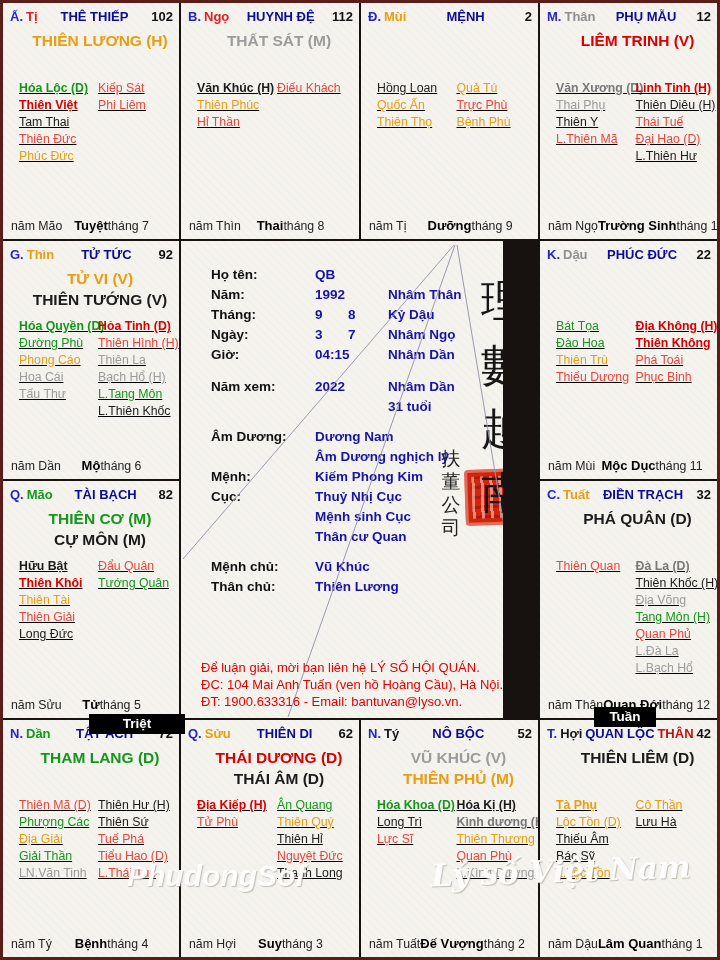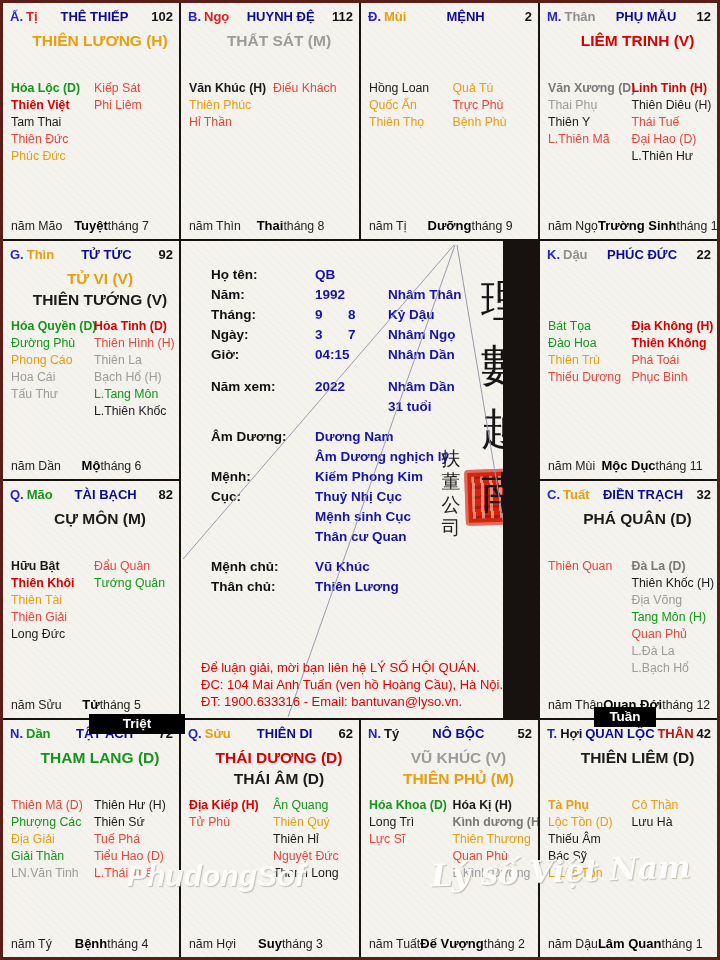--- a/index.html
+++ b/index.html
@@ -21,21 +21,21 @@
   .p11{left:537px;top:717px;width:177px;height:237px}
   .pcenter{left:178px;top:238px;width:322px;height:477px}
 
   
   .ph{position:absolute;top:6px;left:7px;right:6px;display:flex;align-items:baseline;font-weight:bold;font-size:13px;white-space:nowrap;}
   .pstem{color:#2424c8;margin-right:3px;}
   .pname{flex:1;text-align:center;color:#0b0b96;}
   .pextra{color:#c01212;margin-right:3px;}
   .pnum{color:#111;}
   .mains{position:absolute;top:27px;left:0;right:0;text-align:center;font-weight:bold;font-size:15.5px;line-height:21px;white-space:nowrap;padding-left:18px;}
-  .cols{position:absolute;top:77px;left:8px;right:2px;display:flex;font-size:12.3px;line-height:17px;}
+  .cols{position:absolute;top:77px;left:16px;right:2px;display:flex;font-size:12.3px;line-height:17px;text-decoration:underline;}
   .col{width:50%;}
   .col div{white-space:nowrap;}
   .pf{position:absolute;bottom:6px;left:8px;right:8px;display:flex;align-items:baseline;font-size:12.3px;color:#222;white-space:nowrap;}
   .fyear{flex:1;text-align:left;}
   .fstage{flex:none;text-align:center;font-weight:bold;font-size:13px;color:#000;}
   .fmonth{flex:1;text-align:left;}
 
   
   .st-red{color:#e8463c}.st-dred{color:#d80000}.st-green{color:#14961c}.st-orange{color:#e99d10}
   .st-gray{color:#9b9b9b}.st-dgray{color:#787878}.st-black{color:#1b1b1b}
@@ -244,20 +244,21 @@
       </div>
     </div>
   <div class="cell p6">
       <div class="ph">
         <span class="pstem">Q.</span>
         <span class="br-green">Mão</span>
         <span class="pname">TÀI BẠCH</span>
         <span class="pnum">82</span>
       </div>
       <div class="mains">
+        <div class="st-green">THIÊN CƠ (M)</div>
         <div class="st-black">CỰ MÔN (M)</div>
       </div>
       <div class="cols">
         <div class="col">
           <div class="st-black sb">Hữu Bật</div>
           <div class="st-dred sb">Thiên Khôi</div>
           <div class="st-orange">Thiên Tài</div>
           <div class="st-red">Thiên Giải</div>
           <div class="st-black">Long Đức</div>
         </div>

